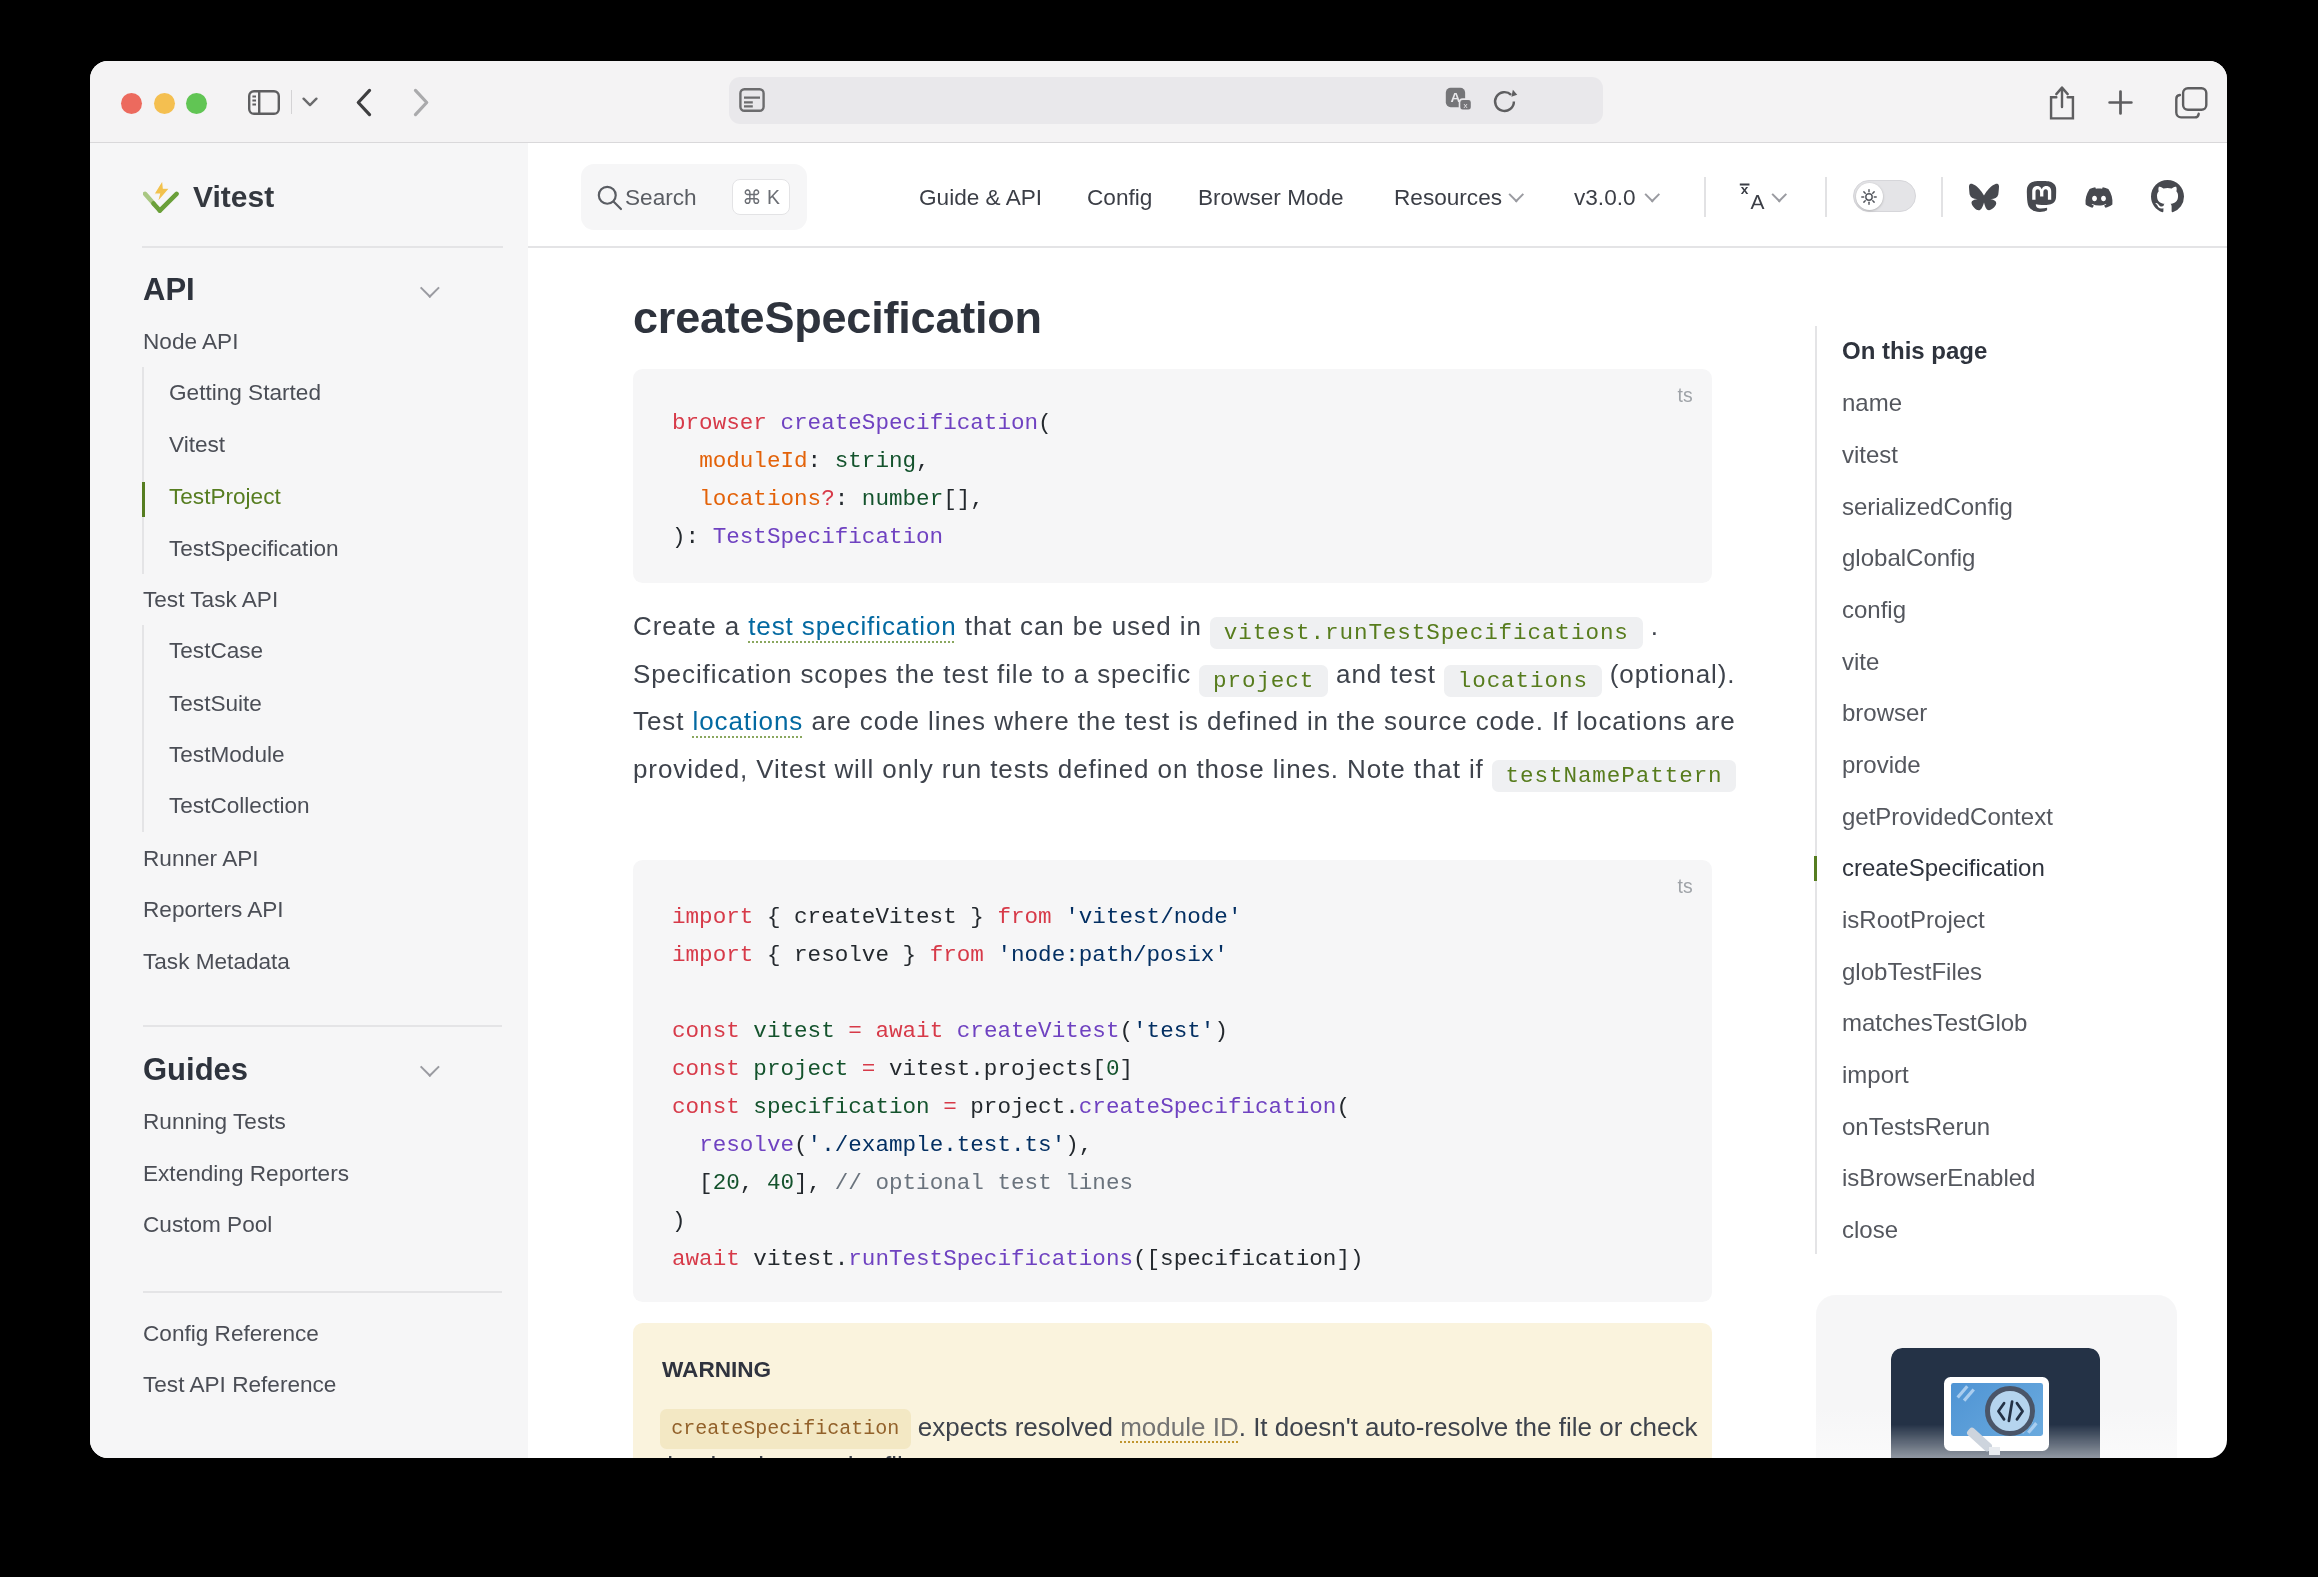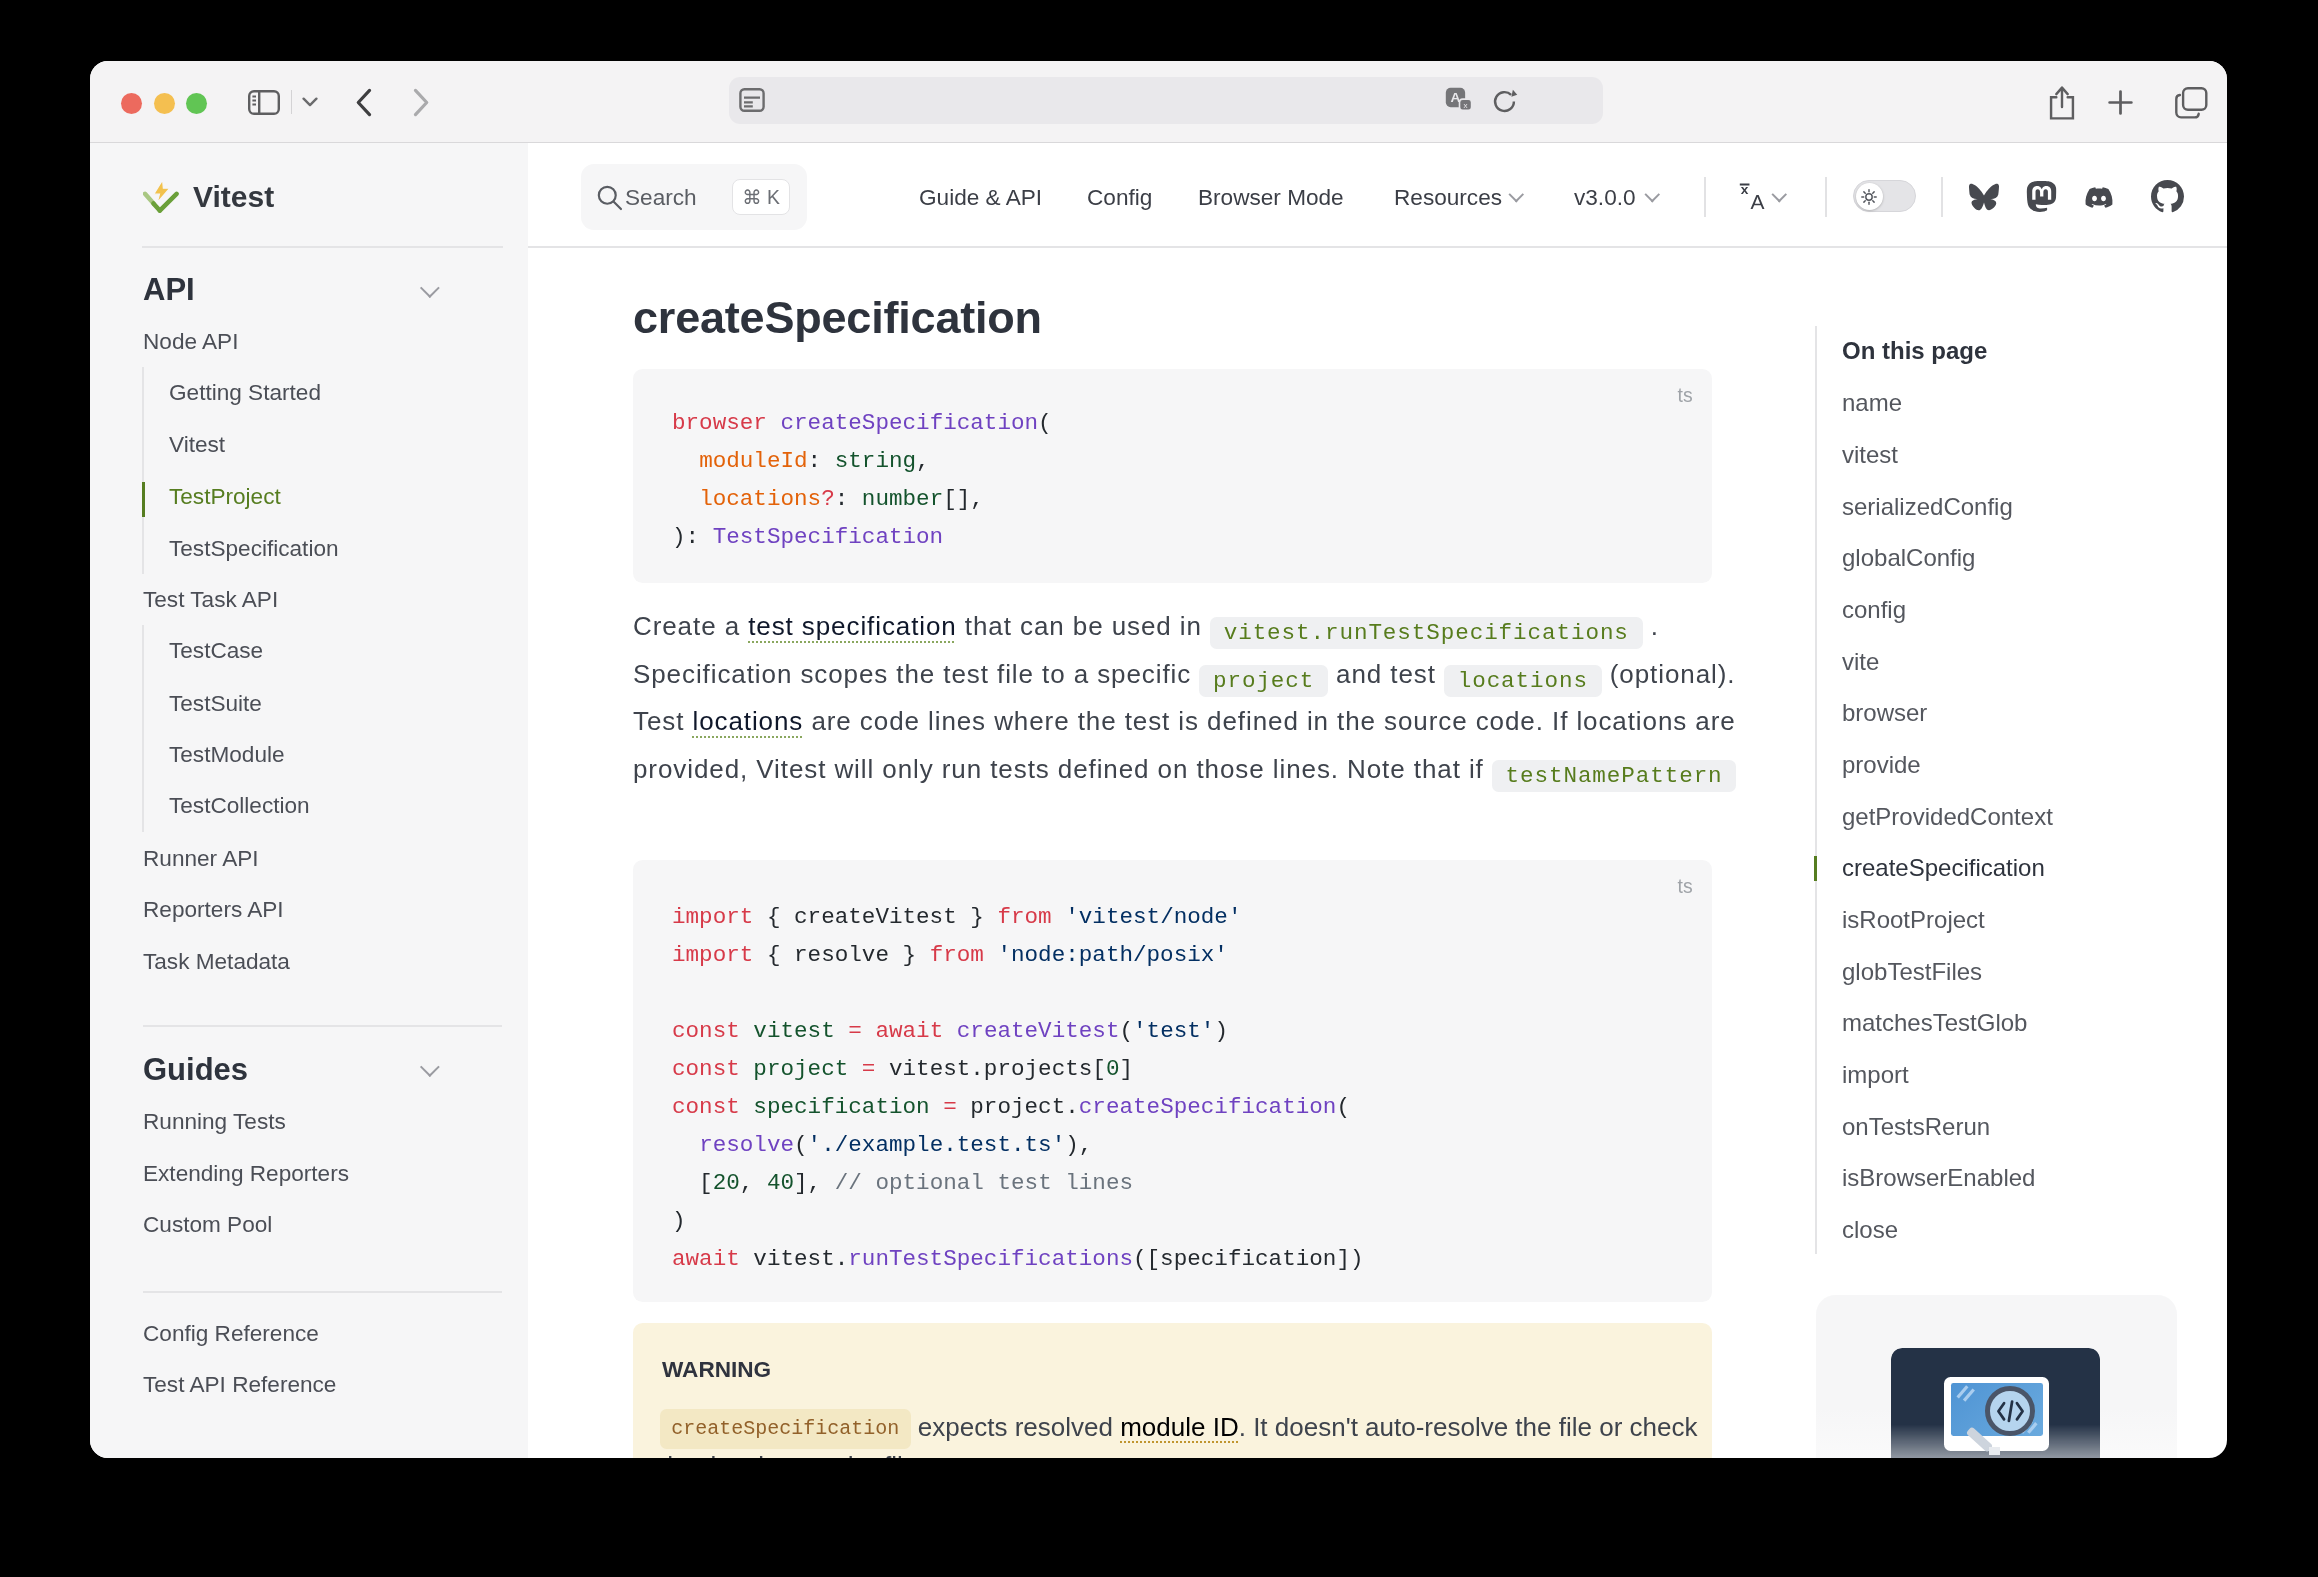--- a/index.html
+++ b/index.html
@@ -26,28 +26,28 @@
 
 .nl{position:absolute;top:111px;height:52px;line-height:52px;font-size:22.6px;font-weight:500;color:#3b3e46;white-space:nowrap}
 .vsep{position:absolute;top:116px;width:1.6px;height:40px;background:#e2e2e4}
 
 .h1{position:absolute;left:543px;top:229px;height:55px;line-height:55px;font-size:45px;font-weight:700;color:#2e333d;letter-spacing:-0.2px}
 .cb{position:absolute;left:543px;width:1079px;background:#f6f6f7;border-radius:9.7px}
 .cb pre{font-family:"Liberation Mono",monospace;font-size:22.6px;line-height:38px;color:#24292e;position:absolute;left:39px;white-space:pre}
 .ts{position:absolute;right:19.4px;top:14.5px;font-size:19.4px;color:#9fa3a8}
 .pline{position:absolute;left:543px;height:48px;line-height:48px;font-size:26px;color:#3e434c;white-space:nowrap;letter-spacing:0.035em}
 .icode{display:inline-block;font-family:"Liberation Mono",monospace;font-size:22.6px;height:32px;line-height:32px;padding:0 13.7px;border-radius:6.5px;background:#eff0f2;color:#577c1d;vertical-align:-4px}
-.lnk{color:#0f172a;text-decoration:underline dotted 2px;text-underline-offset:5.7px;text-decoration-color:#8aa75e}
+.lnk{color:#0369a1;text-decoration:underline dotted 2px;text-underline-offset:5.7px;text-decoration-color:#8aa75e}
 .kw{color:#d73a49}.fn{color:#6f42c1}.pm{color:#e36209}.ty{color:#14532d}.st{color:#032f62}.cm{color:#6a737d}
 
 .ot{position:absolute;left:1752px;height:52px;line-height:52px;font-size:24px;font-weight:500;color:#54575e;white-space:nowrap}
 
 .warn{position:absolute;left:543px;top:1262px;width:1079px;height:242px;background:#faf3dd;border-radius:9.7px}
 .wcode{display:inline-block;font-family:"Liberation Mono",monospace;font-size:20px;height:40px;line-height:40px;padding:0 11.3px;border-radius:6.5px;background:#f3e8c4;color:#92612a;vertical-align:1.6px}
-.wlnk{color:#000000;text-decoration:underline dotted 2px;text-underline-offset:4.8px;text-decoration-color:#c0952e}
+.wlnk{color:#737373;text-decoration:underline dotted 2px;text-underline-offset:4.8px;text-decoration-color:#c0952e}
 svg{display:block}
 </style>
 </head>
 <body>
 <div class="win">
 
   <div class="toolbar"></div>
   <div class="dot" style="left:31px;background:#ec6a5e"></div>
   <div class="dot" style="left:64px;background:#f4bf50"></div>
   <div class="dot" style="left:96px;background:#61c554"></div>

